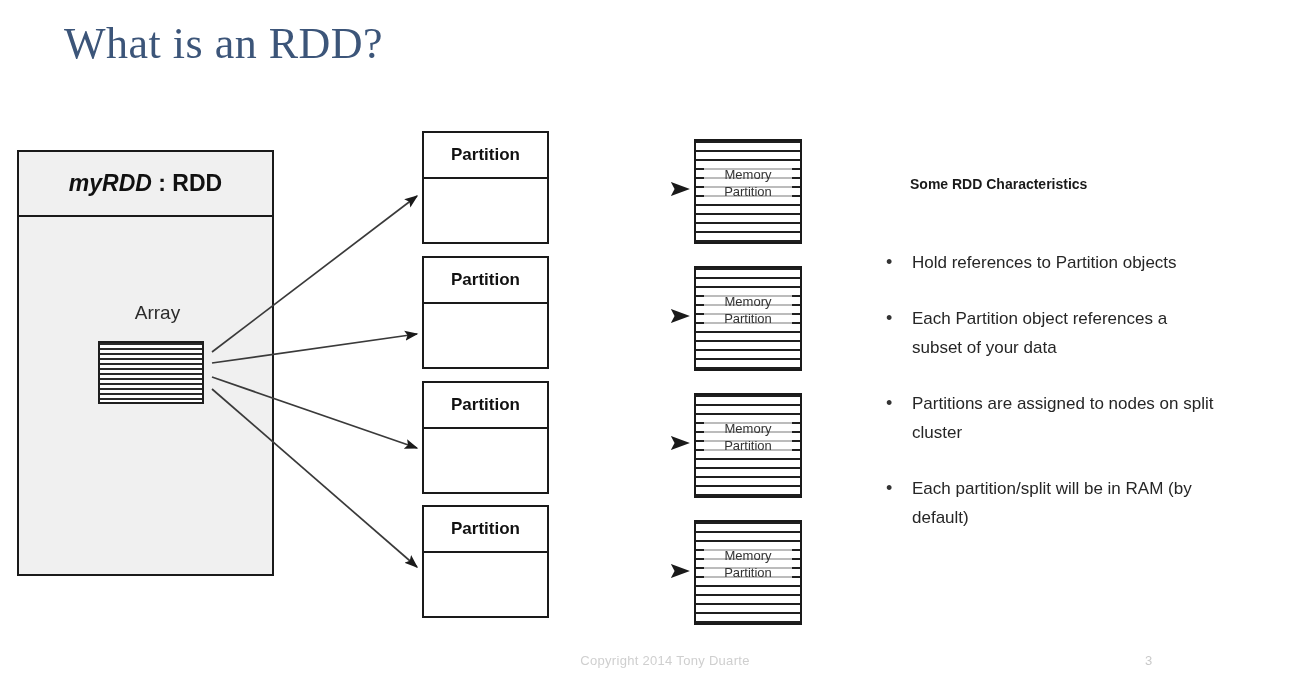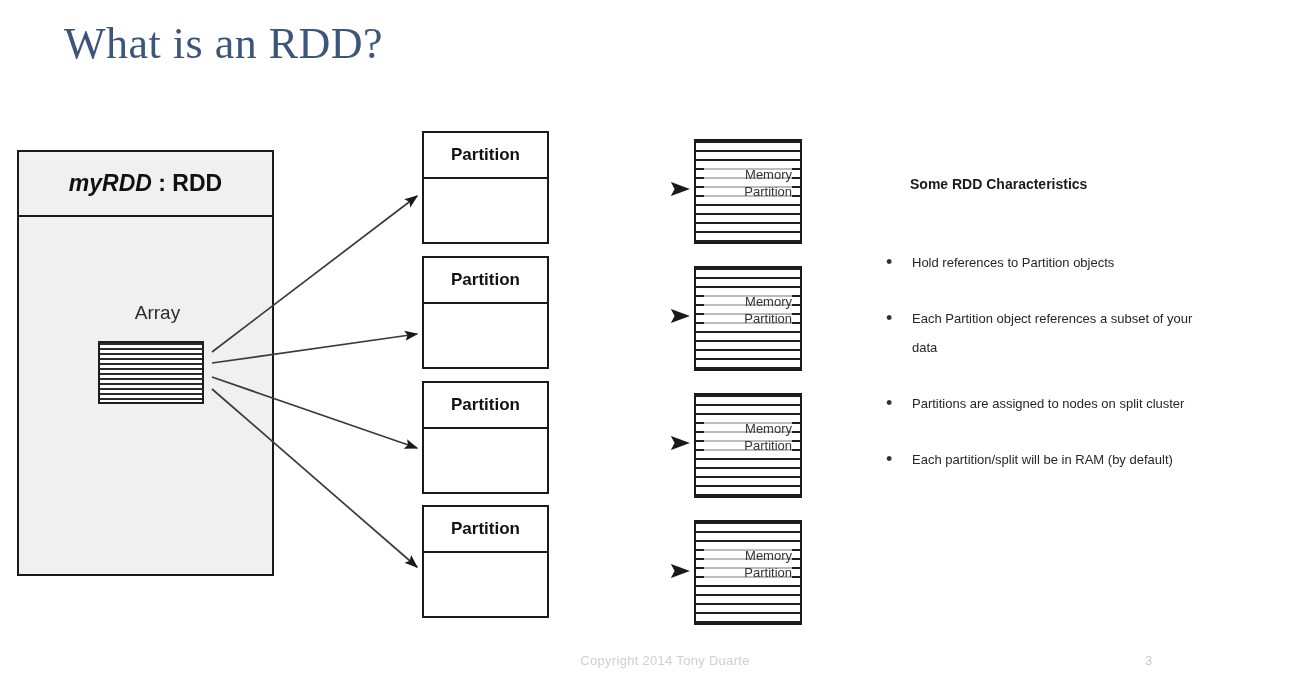--- a/index.html
+++ b/index.html
@@ -130,21 +130,21 @@
         #ffffff 2px,
         #ffffff 9px
       );
     overflow: hidden;
   }
   .memory-label {
     position: absolute;
     left: 8px;
     right: 8px;
     top: 22px;
-    text-align: right;
+    text-align: center;
     font-size: 13px;
     line-height: 17px;
     color: #333;
     background: rgba(255,255,255,0.70);
     padding: 3px 0;
   }
 
   
   #arrows {
     position: absolute;
@@ -177,21 +177,21 @@
   }
   .char-bullet {
     width: 26px;
     flex: 0 0 26px;
     font-size: 18px;
     line-height: 29px;
     color: #333;
     text-align: left;
   }
   .char-text {
-    font-size: 13px;
+    font-size: 17px;
     line-height: 29px;
     color: #262626;
   }
 
   
   #footer-copyright {
     position: absolute;
     left: 0;
     right: 0;
     top: 653px;

